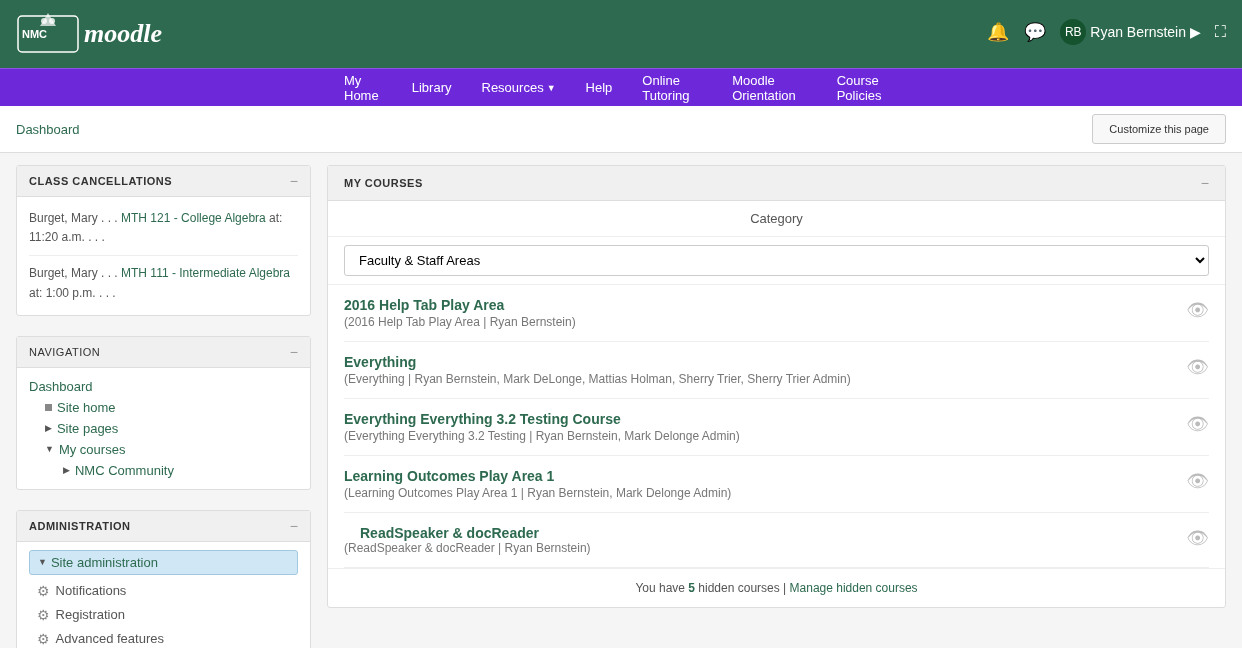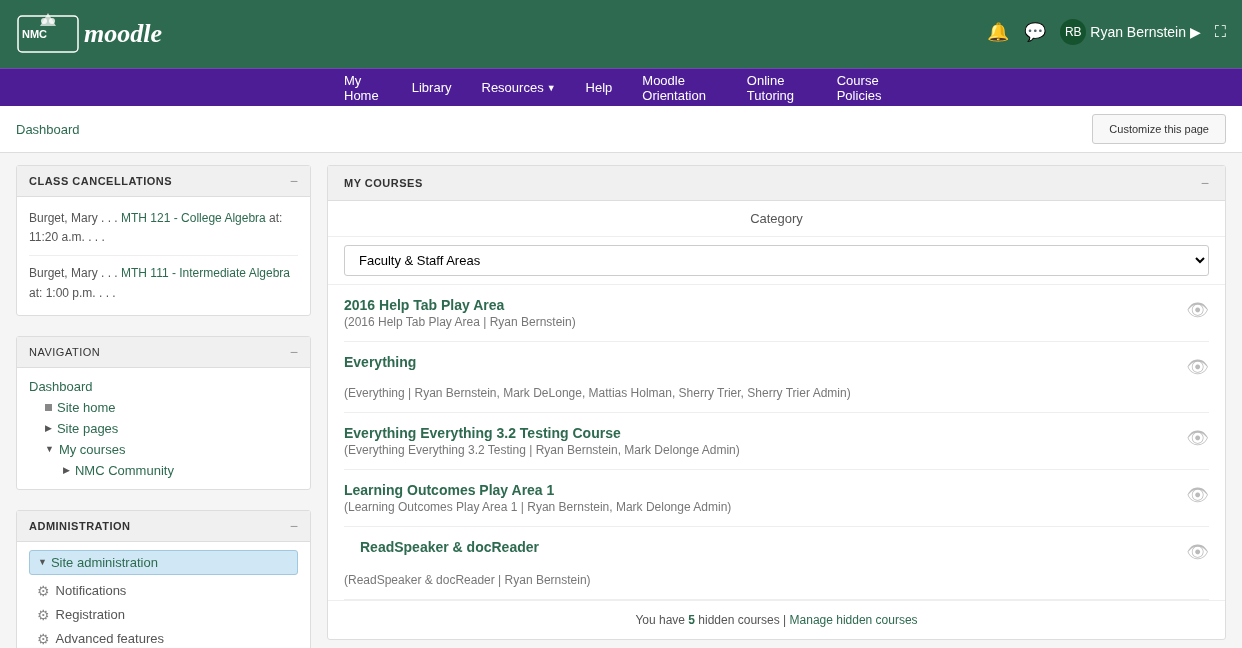--- a/index.html
+++ b/index.html
@@ -35,30 +35,30 @@
             <span style="width:26px;height:26px;background:#14532d;border-radius:50%;display:inline-flex;align-items:center;justify-content:center;font-size:12px;color:#fff;">RB</span>
             <span style="color:#fff;font-size:14px;">Ryan Bernstein</span>
             <span style="color:#fff;">▶</span>
           </span>
           <span style="color:#fff;font-size:16px;cursor:pointer;">⛶</span>
         </div>
       </div>
     </div>
   </div>
 
-  <div style="background:#4c1d95;display:flex;align-items:center;padding:0 330px 0 330px;height:38px;gap:2px;border-top:1px solid rgba(255,255,255,0.2);">
+  <div style="background:#6d28d9;display:flex;align-items:center;padding:0 330px 0 330px;height:38px;gap:2px;border-top:1px solid rgba(255,255,255,0.2);">
     <a style="color:#fff;padding:6px 14px;font-size:13px;cursor:pointer;text-decoration:none;">My Home</a>
     <a style="color:#fff;padding:6px 14px;font-size:13px;cursor:pointer;text-decoration:none;">Library</a>
     <a style="color:#fff;padding:6px 14px;font-size:13px;cursor:pointer;text-decoration:none;display:flex;align-items:center;gap:3px;">
         <span>Resources</span>
         <span style="font-size:9px;">▼</span>
       </a>
     <a style="color:#fff;padding:6px 14px;font-size:13px;cursor:pointer;text-decoration:none;">Help</a>
+    <a style="color:#fff;padding:6px 14px;font-size:13px;cursor:pointer;text-decoration:none;">Online Tutoring</a>
     <a style="color:#fff;padding:6px 14px;font-size:13px;cursor:pointer;text-decoration:none;">Moodle Orientation</a>
-    <a style="color:#fff;padding:6px 14px;font-size:13px;cursor:pointer;text-decoration:none;">Online Tutoring</a>
     <a style="color:#fff;padding:6px 14px;font-size:13px;cursor:pointer;text-decoration:none;">Course Policies</a>
   </div>
 </div>
 
 <div style="background:#fff;border-bottom:1px solid #ddd;display:flex;align-items:center;justify-content:space-between;padding:8px 16px;">
   <a style="color:#2d6a4f;text-decoration:none;font-size:13px;">Dashboard</a>
   <button style="background:#f8f8f8;border:1px solid #ccc;padding:8px 16px;font-size:11px;cursor:pointer;border-radius:3px;color:#333;">Customize this page</button>
 </div>
 
 <div style="display:flex;gap:0;padding:12px 16px 16px;background:#f5f5f5;min-height:500px;">
@@ -160,21 +160,21 @@
             <div>
               <a href="#" style="color:#2d6a4f;font-size:14px;font-weight:bold;text-decoration:none;">2016 Help Tab Play Area</a>
               <div style="color:#777;font-size:12px;margin-top:2px;">(2016 Help Tab Play Area | Ryan Bernstein)</div>
             </div>
             <span style="color:#bbb;font-size:18px;cursor:pointer;margin-top:2px;">👁</span>
           </div>
 
           <div style="padding:12px 0;border-bottom:1px solid #eee;display:flex;justify-content:space-between;align-items:flex-start;">
             <div>
               <a href="#" style="color:#2d6a4f;font-size:14px;font-weight:bold;text-decoration:none;">Everything</a>
-              <div style="color:#777;font-size:12px;margin-top:16px;">(Everything | Ryan Bernstein, Mark DeLonge, Mattias Holman, Sherry Trier, Sherry Trier Admin)</div>
+              <div style="color:#777;font-size:12px;margin-top:2px;">(Everything | Ryan Bernstein, Mark DeLonge, Mattias Holman, Sherry Trier, Sherry Trier Admin)</div>
             </div>
             <span style="color:#bbb;font-size:18px;cursor:pointer;margin-top:2px;">👁</span>
           </div>
 
           <div style="padding:12px 0;border-bottom:1px solid #eee;display:flex;justify-content:space-between;align-items:flex-start;">
             <div>
               <a href="#" style="color:#2d6a4f;font-size:14px;font-weight:bold;text-decoration:none;">Everything Everything 3.2 Testing Course</a>
               <div style="color:#777;font-size:12px;margin-top:2px;">(Everything Everything 3.2 Testing | Ryan Bernstein, Mark Delonge Admin)</div>
             </div>
             <span style="color:#bbb;font-size:18px;cursor:pointer;margin-top:2px;">👁</span>
@@ -184,21 +184,21 @@
             <div>
               <a href="#" style="color:#2d6a4f;font-size:14px;font-weight:bold;text-decoration:none;">Learning Outcomes Play Area 1</a>
               <div style="color:#777;font-size:12px;margin-top:2px;">(Learning Outcomes Play Area 1 | Ryan Bernstein, Mark Delonge Admin)</div>
             </div>
             <span style="color:#bbb;font-size:18px;cursor:pointer;margin-top:2px;">👁</span>
           </div>
 
           <div style="padding:12px 0;border-bottom:1px solid #eee;display:flex;justify-content:space-between;align-items:flex-start;">
             <div>
               <a href="#" style="color:#2d6a4f;font-size:14px;font-weight:bold;text-decoration:none;margin-left:16px;">ReadSpeaker &amp; docReader</a>
-              <div style="color:#777;font-size:12px;margin-top:18px;">(ReadSpeaker &amp; docReader | Ryan Bernstein)</div>
+              <div style="color:#777;font-size:12px;margin-top:0;">(ReadSpeaker &amp; docReader | Ryan Bernstein)</div>
             </div>
             <span style="color:#bbb;font-size:18px;cursor:pointer;margin-top:2px;">👁</span>
           </div>
 
         </div>
         <div style="text-align:center;padding:12px;font-size:12px;color:#555;border-top:1px solid #eee;">
           <span>You have </span><strong style="color:#2d6a4f;">5</strong><span> hidden courses | </span><a href="#" style="color:#2d6a4f;text-decoration:none;">Manage hidden courses</a>
         </div>
       </div>
     </div>

